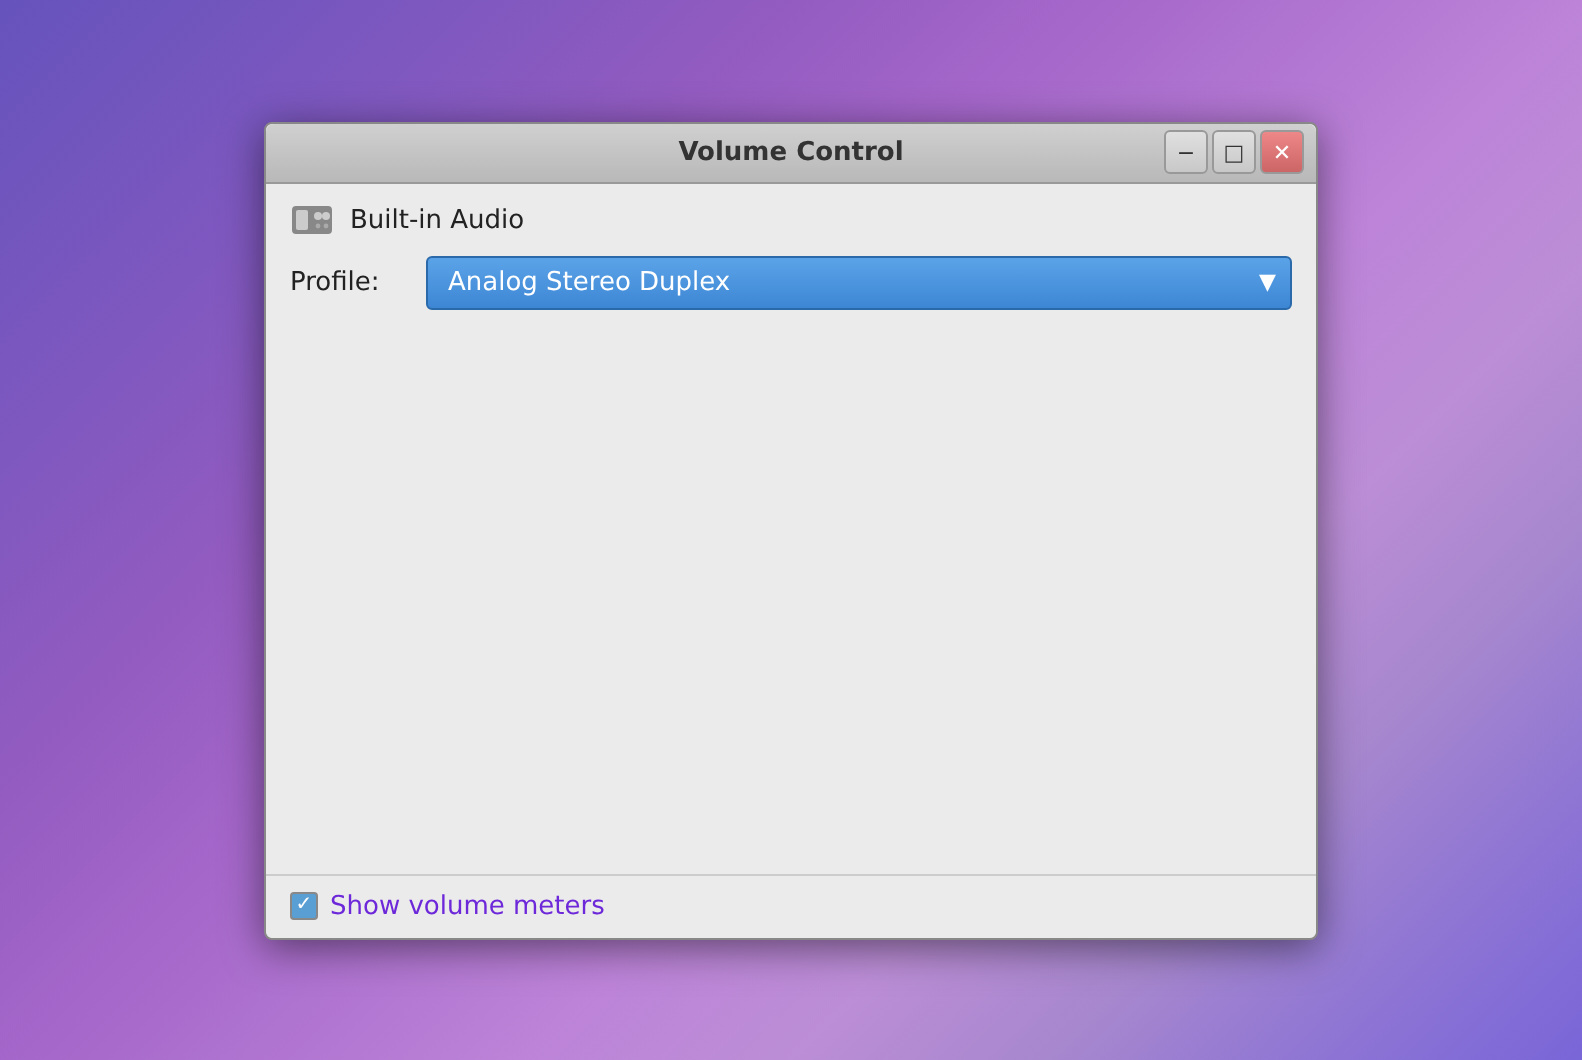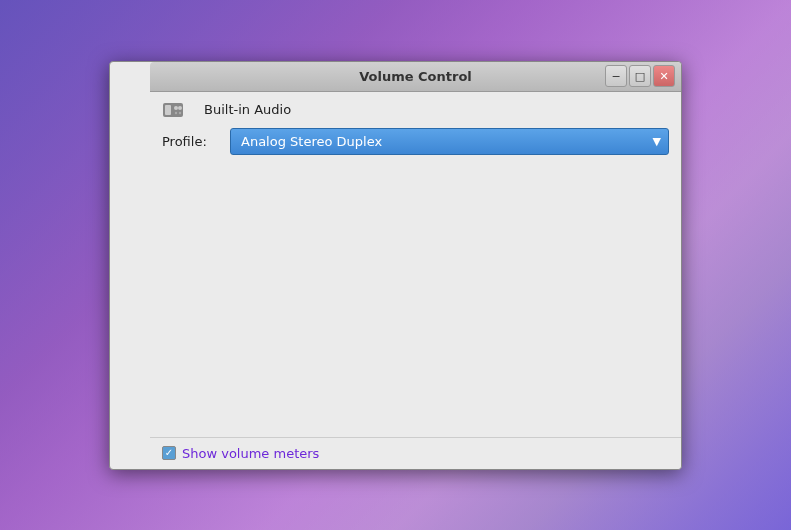--- a/index.html
+++ b/index.html
@@ -21,26 +21,25 @@
     body::before {
       content: '';
       position: absolute;
       inset: 0;
       background:
         linear-gradient(135deg, rgba(100,80,180,0.7) 0%, rgba(160,100,210,0.5) 40%, rgba(200,150,230,0.4) 70%, rgba(120,100,200,0.6) 100%);
     }
 
     .window {
       position: relative;
-      width: 573px;
+      width: 527px;
       background: #ebebeb;
       border: 1px solid #888;
       border-radius: 4px;
       box-shadow: 0 4px 20px rgba(0,0,0,0.5);
-      padding-left: 40px;
     }
 
     .titlebar {
       background: linear-gradient(to bottom, #d0d0d0, #b8b8b8);
       border-bottom: 1px solid #999;
       display: flex;
       align-items: center;
       justify-content: space-between;
       padding: 0 6px;
       height: 30px;
@@ -113,22 +112,22 @@
     }
 
     
     .content {
       padding: 10px 12px;
       background: #ebebeb;
     }
 
     .device-row {
       display: flex;
-      align-items: center;
-      gap: 20px;
+      align-items: flex-end;
+      gap: 8px;
       margin-bottom: 10px;
     }
 
     .device-icon {
       width: 22px;
       height: 16px;
       display: flex;
       align-items: center;
       justify-content: center;
     }

